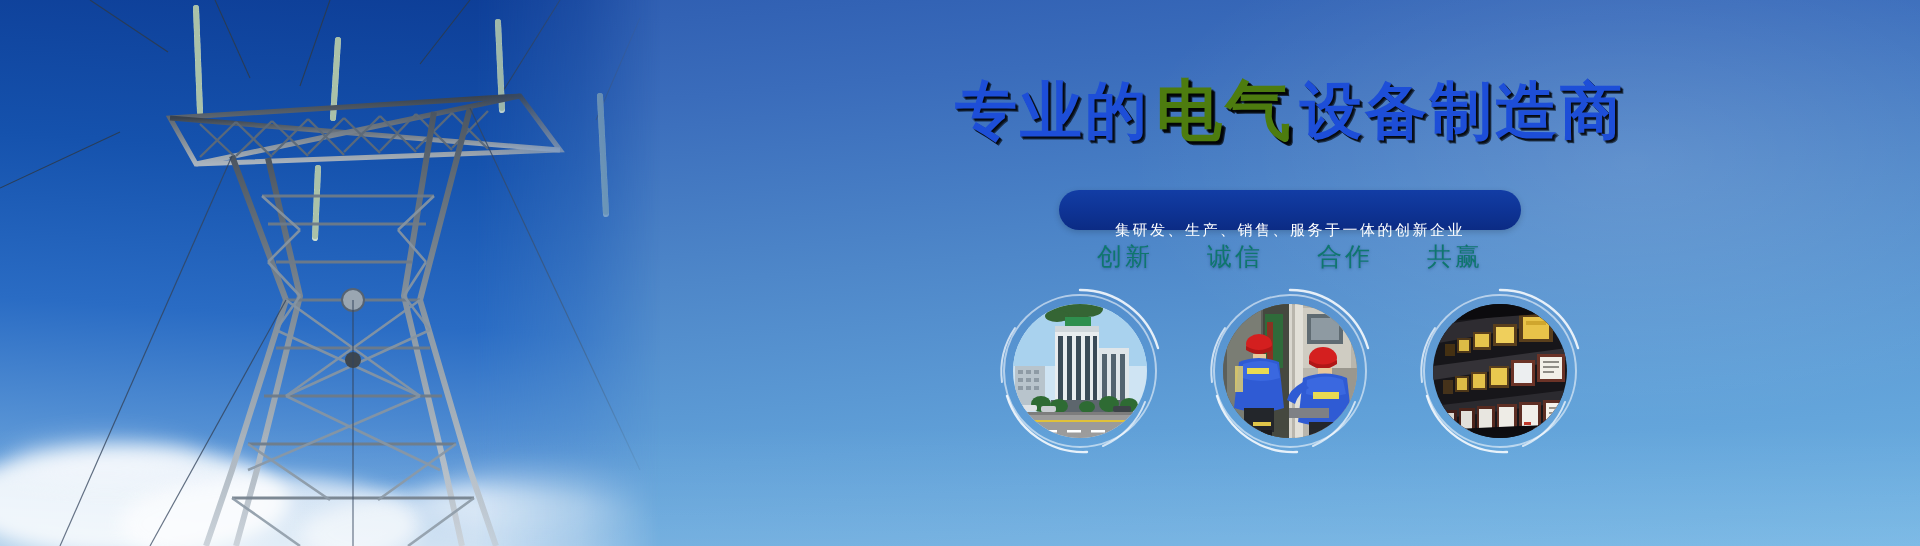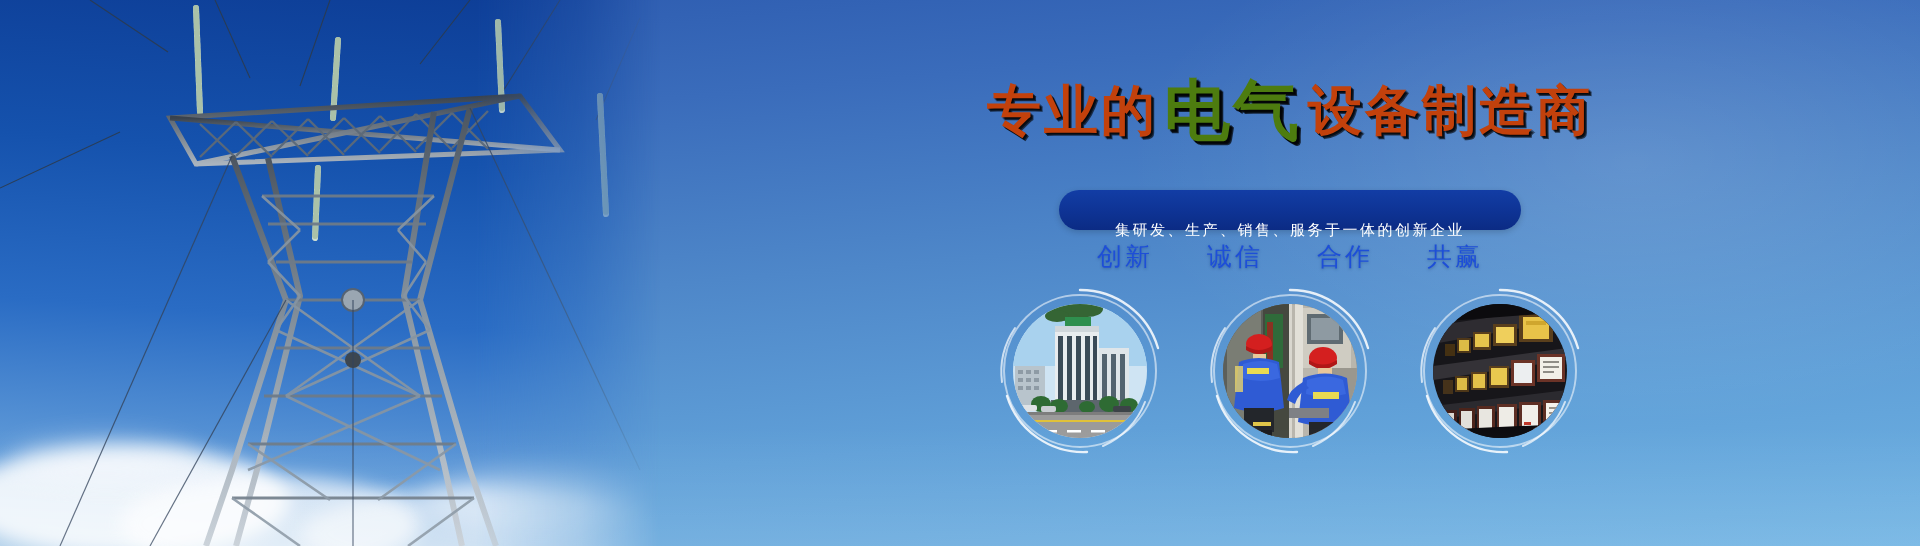--- a/index.html
+++ b/index.html
@@ -59,22 +59,22 @@
     letter-spacing:3px;
     line-height:1;
     white-space:nowrap;
     font-family:"DejaVu Sans","Liberation Sans",sans-serif;
   }
   .headline .seg{
     display:inline-block;
     vertical-align:middle;
   }
   .seg-white{
-    color:#c2410c;
-    font-size:54px;
+    color:#1d4ed8;
+    font-size:62px;
     text-shadow:
       3px 3px 0 rgba(0,0,0,.62),
       2px 2px 0 rgba(0,0,0,.62),
       1px 1px 0 rgba(0,0,0,.5);
     text-align: right;
   }
   .seg-red{
     color:#4d7c0f;
     font-size:66px;
     margin:0 6px;
@@ -105,21 +105,21 @@
     margin-top:40px;
   }
 
   
   .keywords{
     position:absolute;top:240px;left:0;width:100%;
     display:flex;align-items:center;justify-content:center;
     gap:54px;
   }
   .kw{
-    color:#1d4ed8;
+    color:#0f766e;
     font-size:25px;
     letter-spacing:3px;
     font-family:Liberation Sans, sans-serif;
     text-shadow:0 1px 3px rgba(10,40,90,.35);
     white-space:nowrap;
   }
 
   
   .circles{
     position:absolute;top:296px;left:0;width:100%;

